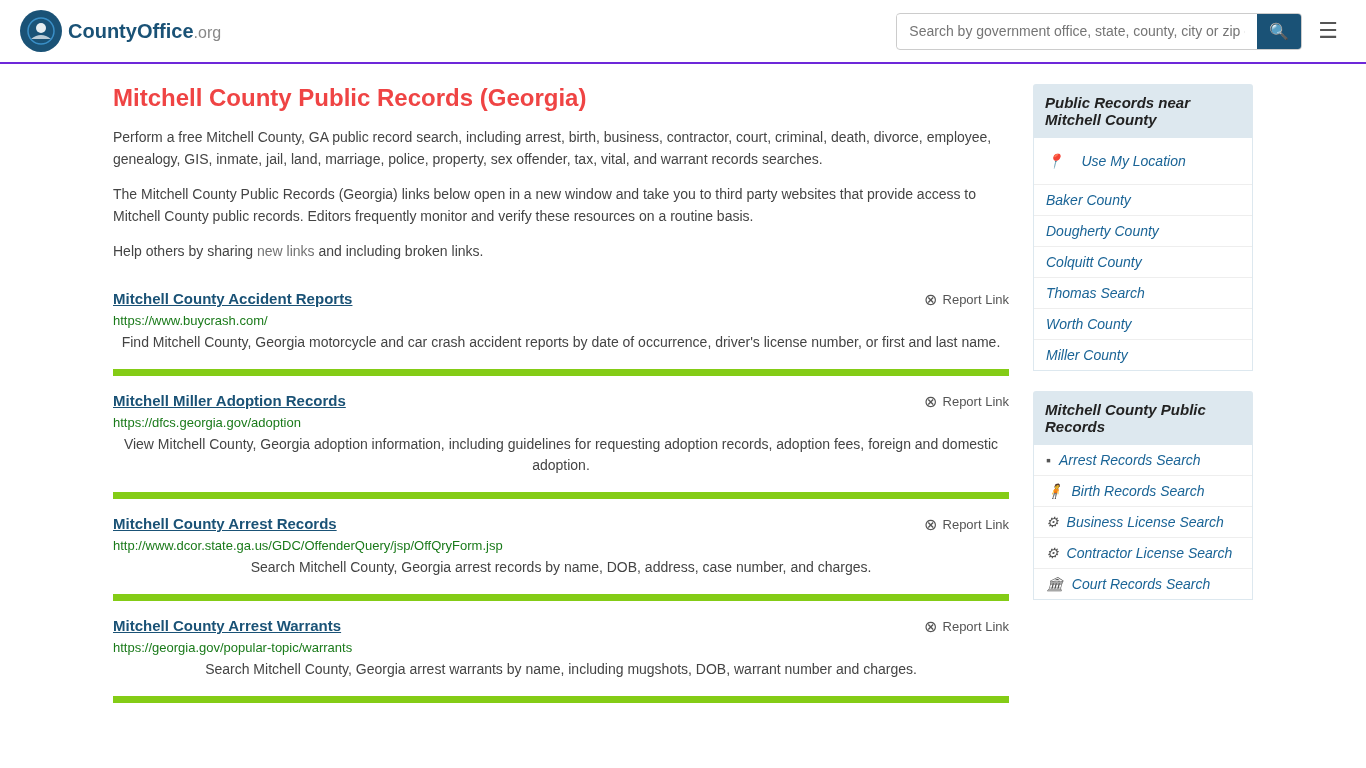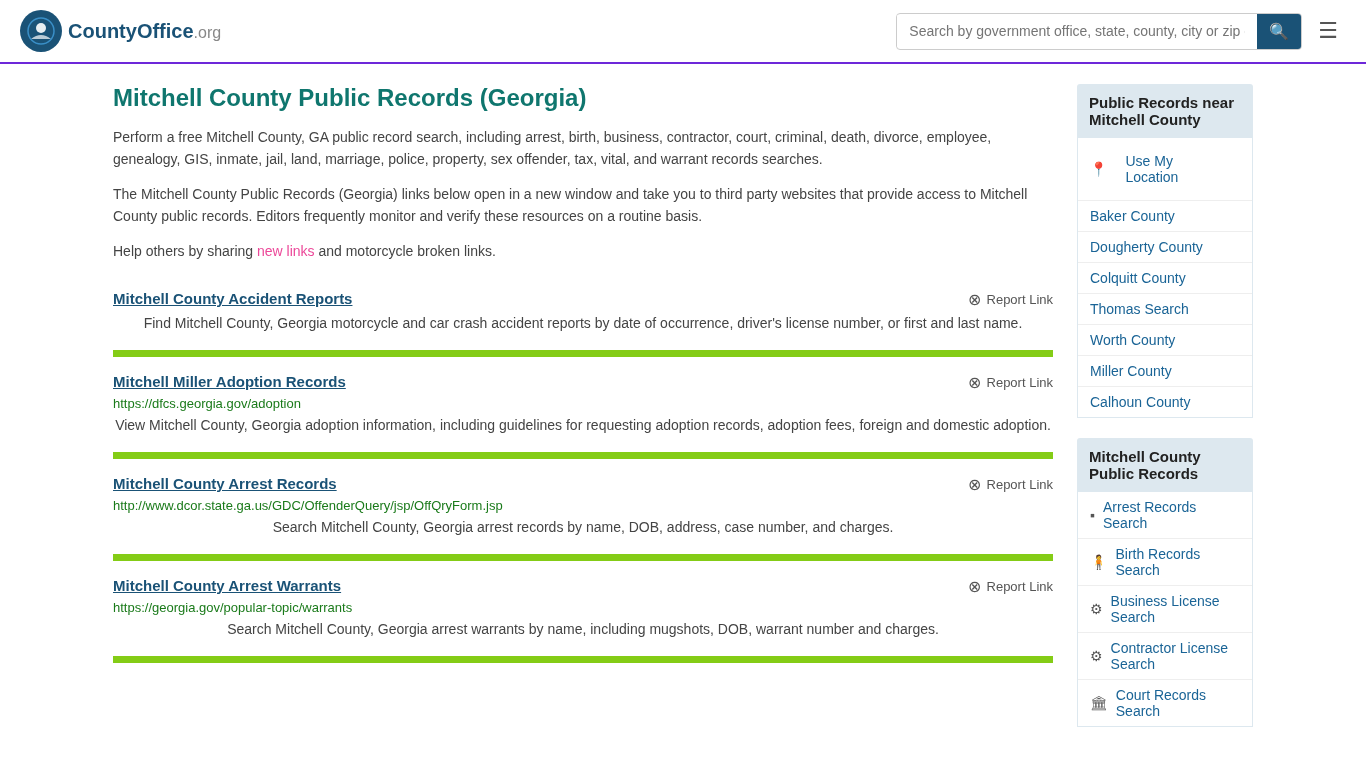--- a/index.html
+++ b/index.html
@@ -77,21 +77,21 @@
       gap: 24px;
     }
 
     
     .content-area {
       flex: 1;
     }
     .page-title {
       font-size: 24px;
       font-weight: bold;
-      color: #0f766e;
+      color: #ef4444;
       margin-bottom: 14px;
     }
     .breadcrumb {
       background: #f5f5f5;
       padding: 8px 12px;
       border-radius: 3px;
       font-size: 13px;
       color: #555;
       margin-bottom: 16px;
     }
@@ -101,21 +101,21 @@
     }
     .breadcrumb .sep { margin: 0 6px; color: #999; }
 
     .intro-text {
       font-size: 14px;
       color: #444;
       line-height: 1.6;
       margin-bottom: 12px;
     }
     .new-links {
-      color: #ec4899;
+      color: #737373;
       text-decoration: none;
       text-align: center;
     }
 
     
     .record-entry {
       border-bottom: 7px solid #84cc16;
       padding: 16px 0;
     }
     .record-header {
@@ -152,22 +152,23 @@
     }
     .record-desc {
       font-size: 14px;
       color: #444;
       line-height: 1.5;
       text-align: center;
     }
 
     
     .sidebar {
-      width: 176px;
+      width: 220px;
       flex-shrink: 0;
+      font-style: italic;
     }
     .sidebar-section {
       margin-bottom: 20px;
     }
     .sidebar-section-title {
       background: #dde8ef;
       padding: 10px 12px;
       font-size: 15px;
       font-weight: bold;
       color: #222;
@@ -265,31 +266,32 @@
   <div class="content-area">
 
     <h1 class="page-title">Mitchell County Public Records (Georgia)</h1>
 
 
     <p class="intro-text">Perform a free Mitchell County, GA public record search, including arrest, birth, business, contractor, court, criminal, death, divorce, employee, genealogy, GIS, inmate, jail, land, marriage, police, property, sex offender, tax, vital, and warrant records searches.</p>
 
     <p class="intro-text">The Mitchell County Public Records (Georgia) links below open in a new window and take you to third party websites that provide access to Mitchell County public records. Editors frequently monitor and verify these resources on a routine basis.</p>
 
     <p class="intro-text">
-      <span>Help others by sharing </span><a href="#" class="new-links">new links</a><span> and motorcycle broken links.</span>
+      <span>Help others by sharing </span><a href="#" class="new-links">new links</a><span> and including broken links.</span>
     </p>
 
     <div class="record-entry">
       <div class="record-header">
         <span class="record-title">Mitchell County Accident Reports</span>
         <div class="report-link-btn">
           <span class="report-icon">⊗</span>
           <span>Report Link</span>
         </div>
       </div>
+      <div class="record-url">https://www.buycrash.com/</div>
       <div class="record-desc">Find Mitchell County, Georgia motorcycle and car crash accident reports by date of occurrence, driver's license number, or first and last name.</div>
     </div>
 
     <div class="record-entry">
       <div class="record-header">
         <span class="record-title">Mitchell Miller Adoption Records</span>
         <div class="report-link-btn">
           <span class="report-icon">⊗</span>
           <span>Report Link</span>
         </div>
@@ -344,23 +346,20 @@
           </li>
         <li>
             <a href="#">Thomas Search</a>
           </li>
         <li>
             <a href="#">Worth County</a>
           </li>
         <li>
             <a href="#">Miller County</a>
           </li>
-        <li>
-            <a href="#">Calhoun County</a>
-          </li>
       </ul>
     </div>
 
     <div class="sidebar-section">
       <div class="sidebar-section-title">Mitchell County Public Records</div>
       <ul class="sidebar-records-list">
         <li>
           <a href="#">
             <span class="rec-icon">▪</span>
             <span>Arrest Records Search</span>

